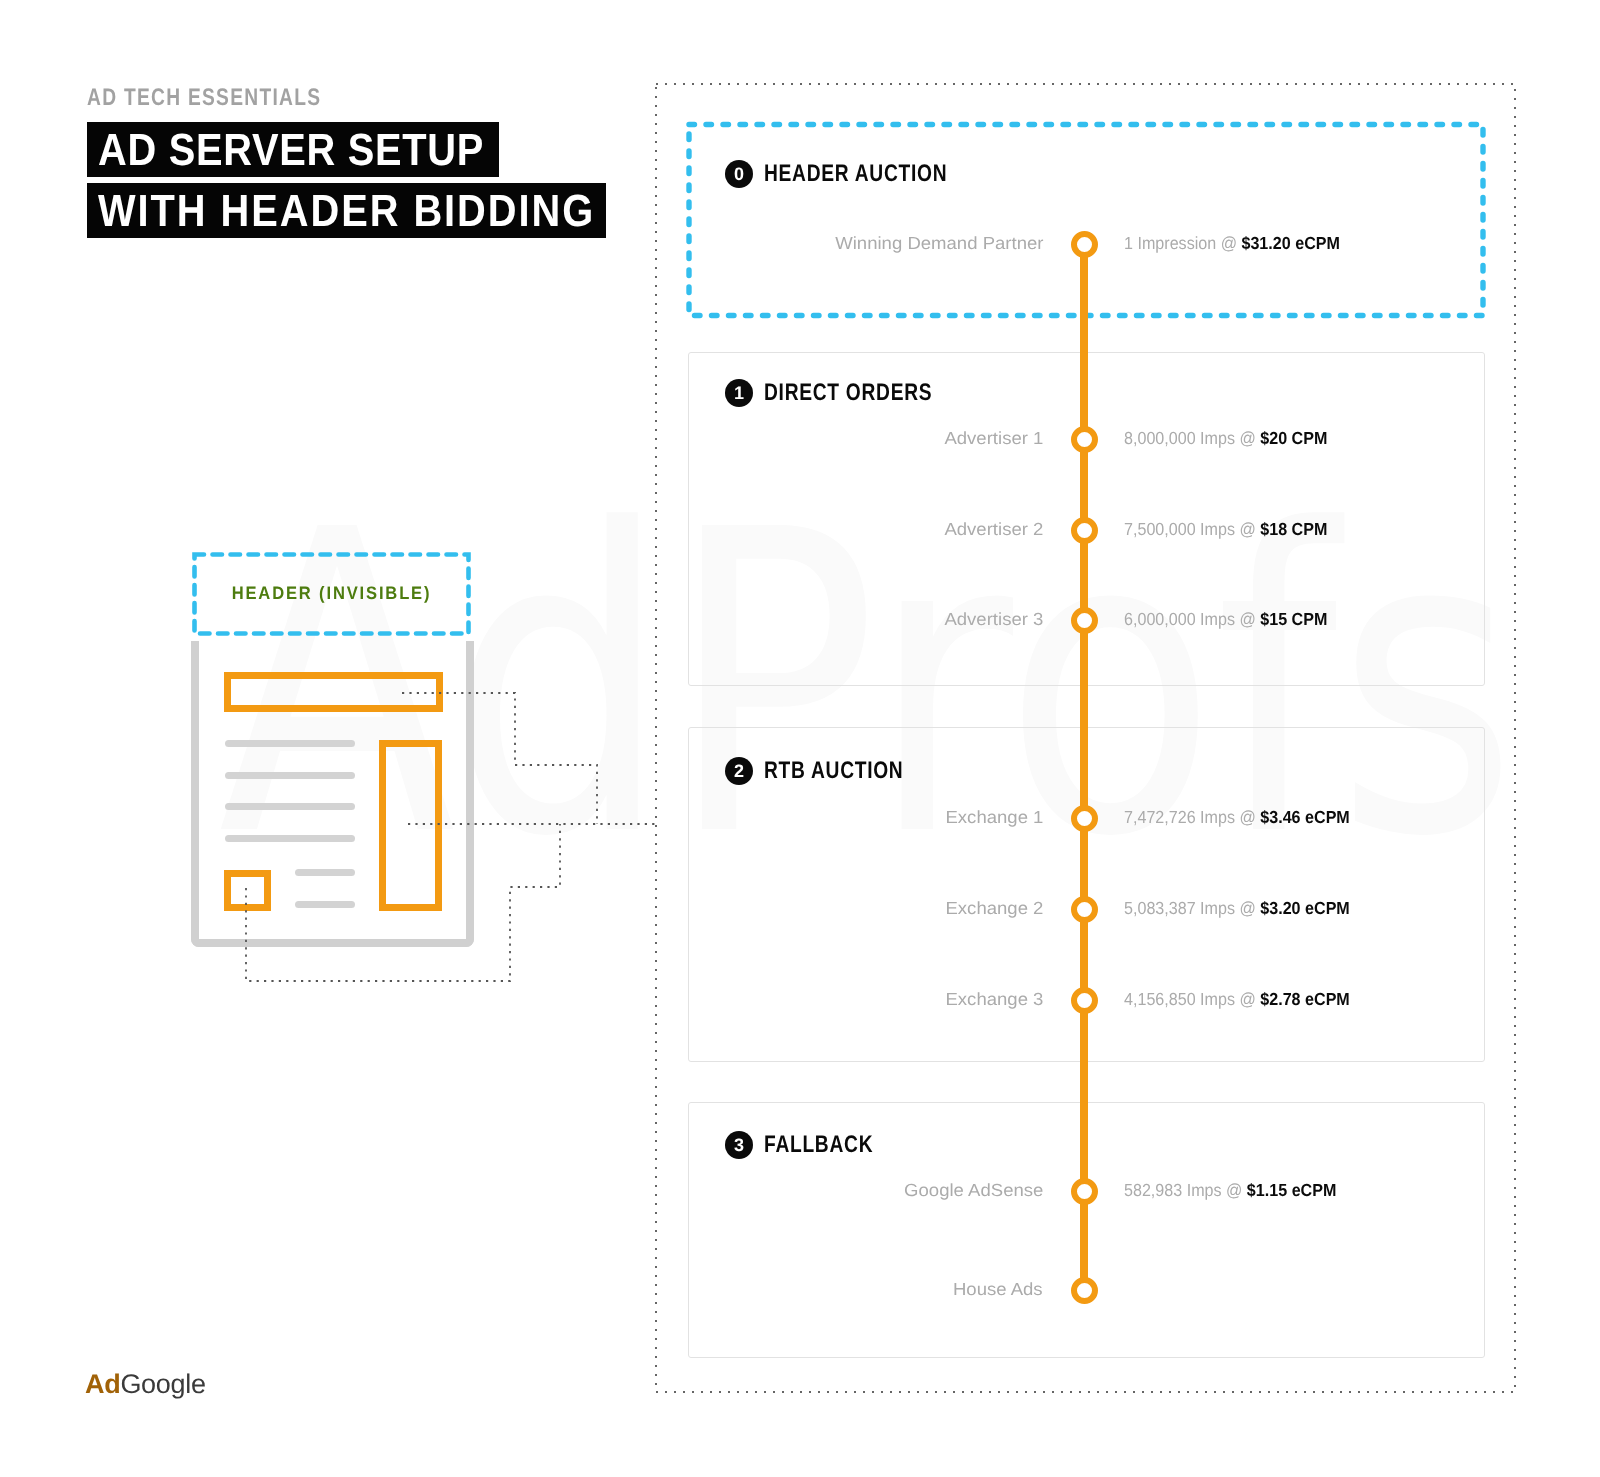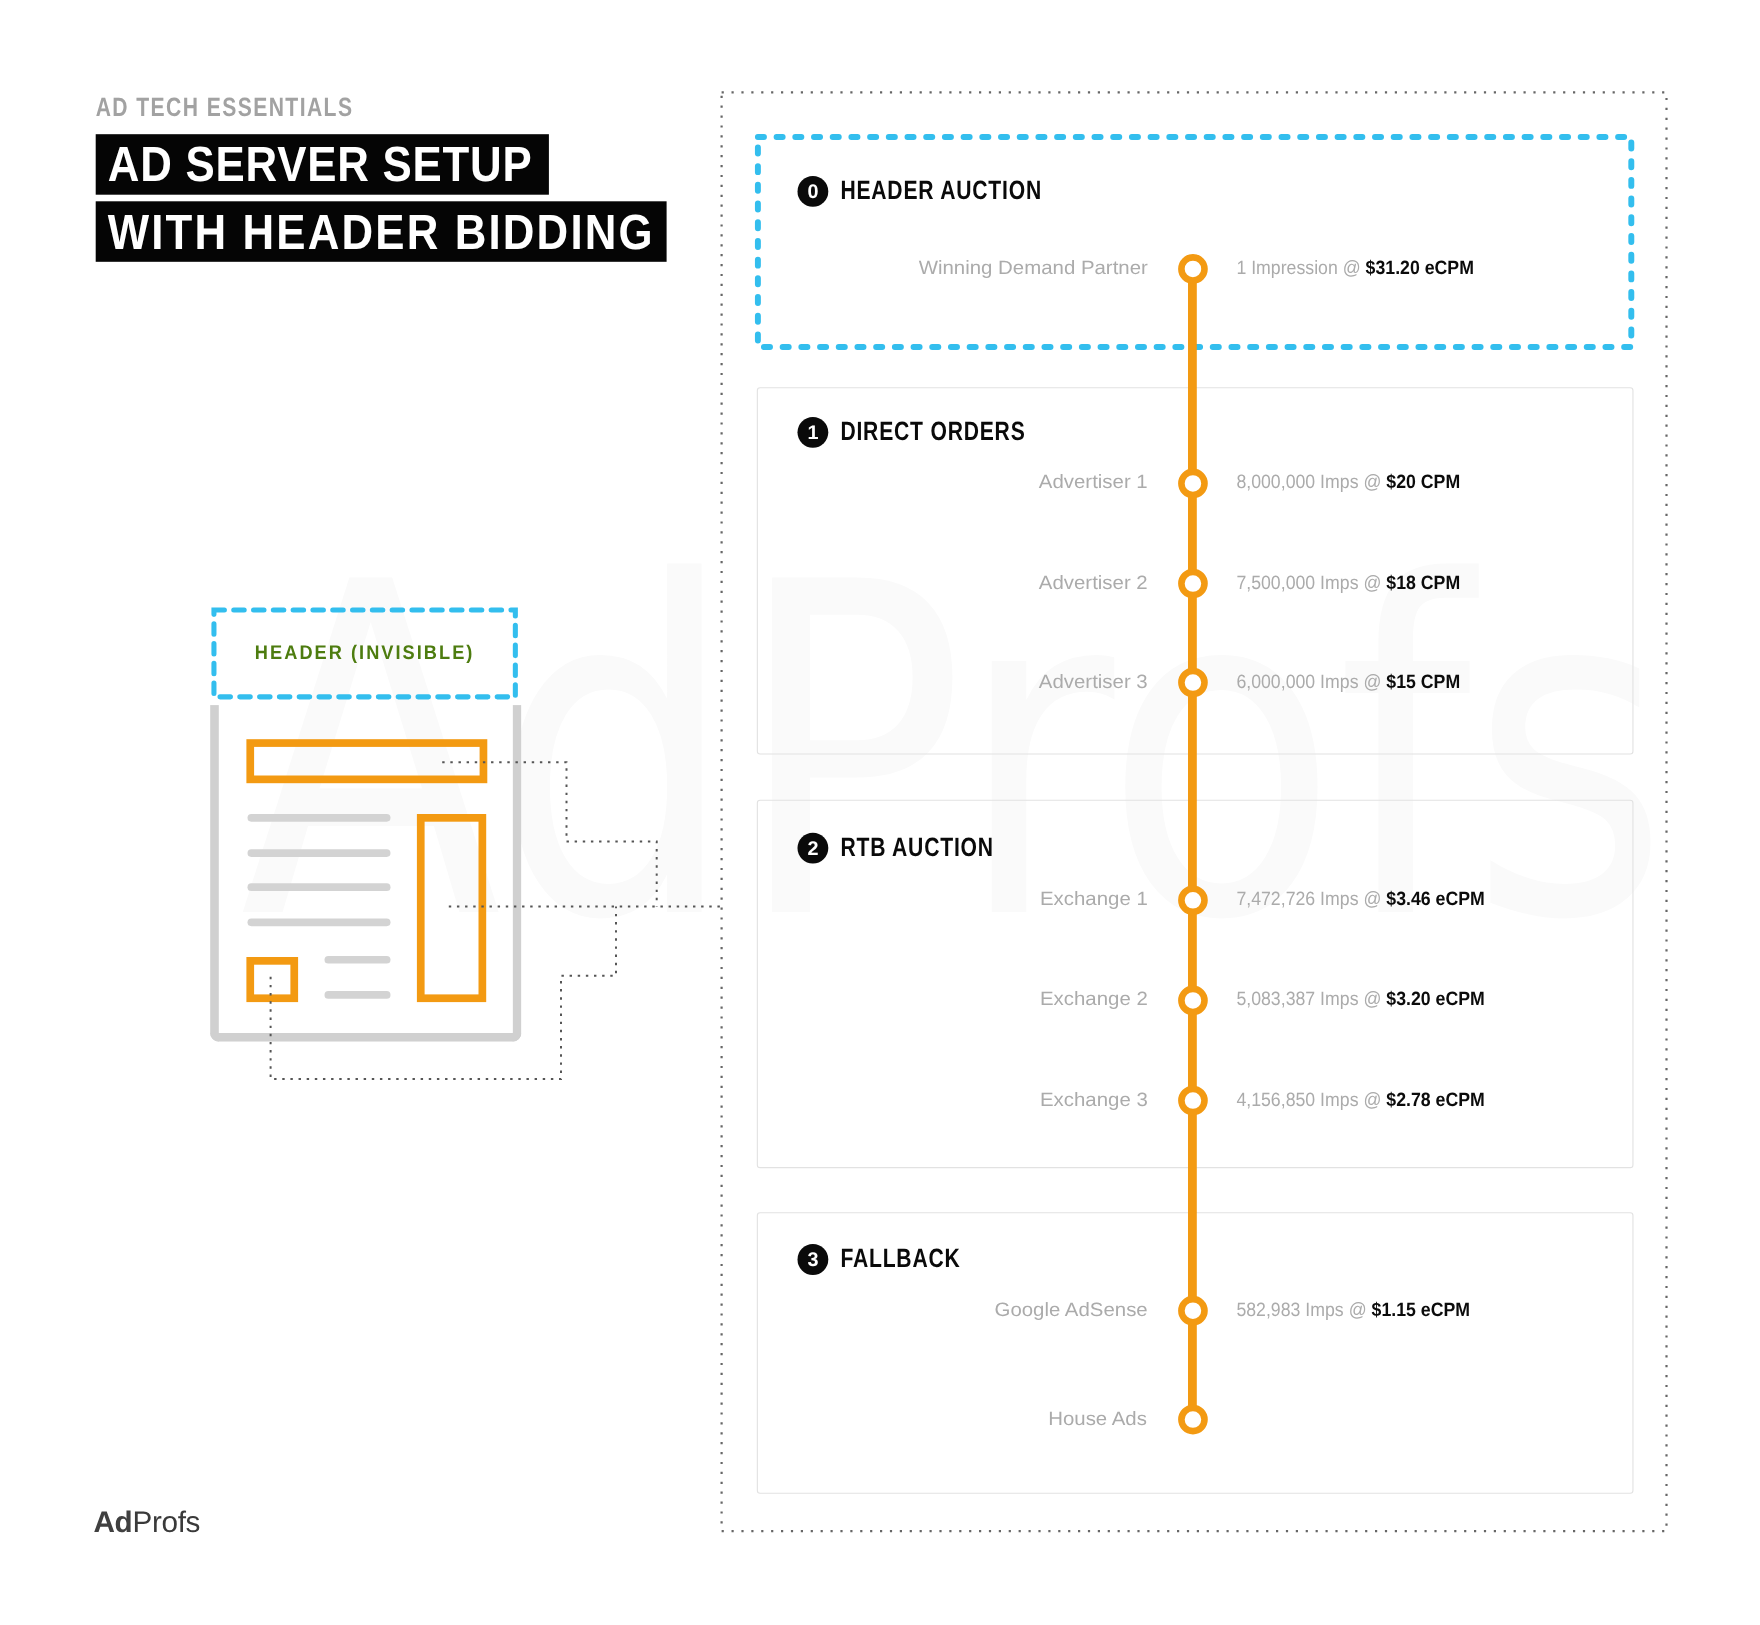--- a/index.html
+++ b/index.html
@@ -21,21 +21,21 @@
   .title-line{background:#050505;color:#ffffff;position:relative;
               font-family:"Liberation Sans",sans-serif;font-weight:700;
               font-size:45px;line-height:55px;letter-spacing:0.8px;
               margin-bottom:6px;height:55px;overflow:hidden;}
   .title-line>span{position:absolute;left:11px;top:0;
               display:block;white-space:nowrap;
               transform:scaleX(0.885);transform-origin:left center;}
   #tl1{width:412px;} #tl2{width:519px;}
   #tl2>span{letter-spacing:2.2px;}
   .logo{position:absolute;left:85px;top:1371px;font-size:27px;letter-spacing:-0.3px;line-height:1;}
-  .logo b{font-weight:700;color:#404040;}
+  .logo b{font-weight:700;color:#a16207;}
   .logo span{font-weight:400;color:#3a3a3a;}
 
   
   .mock-header{position:absolute;left:192px;top:552px;width:279px;height:84px;}
   .mock-header-label{position:absolute;left:0;top:0;width:100%;height:100%;
                display:flex;align-items:center;justify-content:center;
                color:#4d7c0f;font-size:18px;font-weight:700;letter-spacing:2.0px;
                padding-bottom:2px;box-sizing:border-box;}
   .mock-header-label>span{display:inline-block;transform:scaleX(0.92);}
   .mock-body{position:absolute;left:191px;top:641px;width:283px;height:306px;
@@ -77,21 +77,21 @@
 
   <div class="eyebrow">AD TECH ESSENTIALS</div>
   <div class="title-wrap">
     <div class="title-line" id="tl1">
         <span>AD SERVER SETUP</span>
       </div>
     <div class="title-line" id="tl2">
         <span>WITH HEADER BIDDING</span>
       </div>
   </div>
-  <div class="logo"><b>Ad</b><span>Profs</span></div>
+  <div class="logo"><b>Ad</b><span>Google</span></div>
 
   <svg class="conn" viewBox="0 0 1600 1477">
     <rect x="656" y="84" width="859" height="1308" fill="none" stroke="#666666" stroke-width="2" stroke-dasharray="2 7" stroke-linecap="butt"></rect>
     <rect x="194.5" y="554.5" width="274" height="79" fill="none" stroke="#33BEEE" stroke-width="4.6" stroke-dasharray="9.5 8.5" stroke-linecap="round"></rect>
     <rect x="689" y="124.5" width="794" height="191" fill="none" stroke="#33BEEE" stroke-width="5.4" stroke-dasharray="5.5 11.5" stroke-linecap="round"></rect>
   </svg>
   <div class="mock-header">
     <div class="mock-header-label">
         <span>HEADER (INVISIBLE)</span>
       </div>

